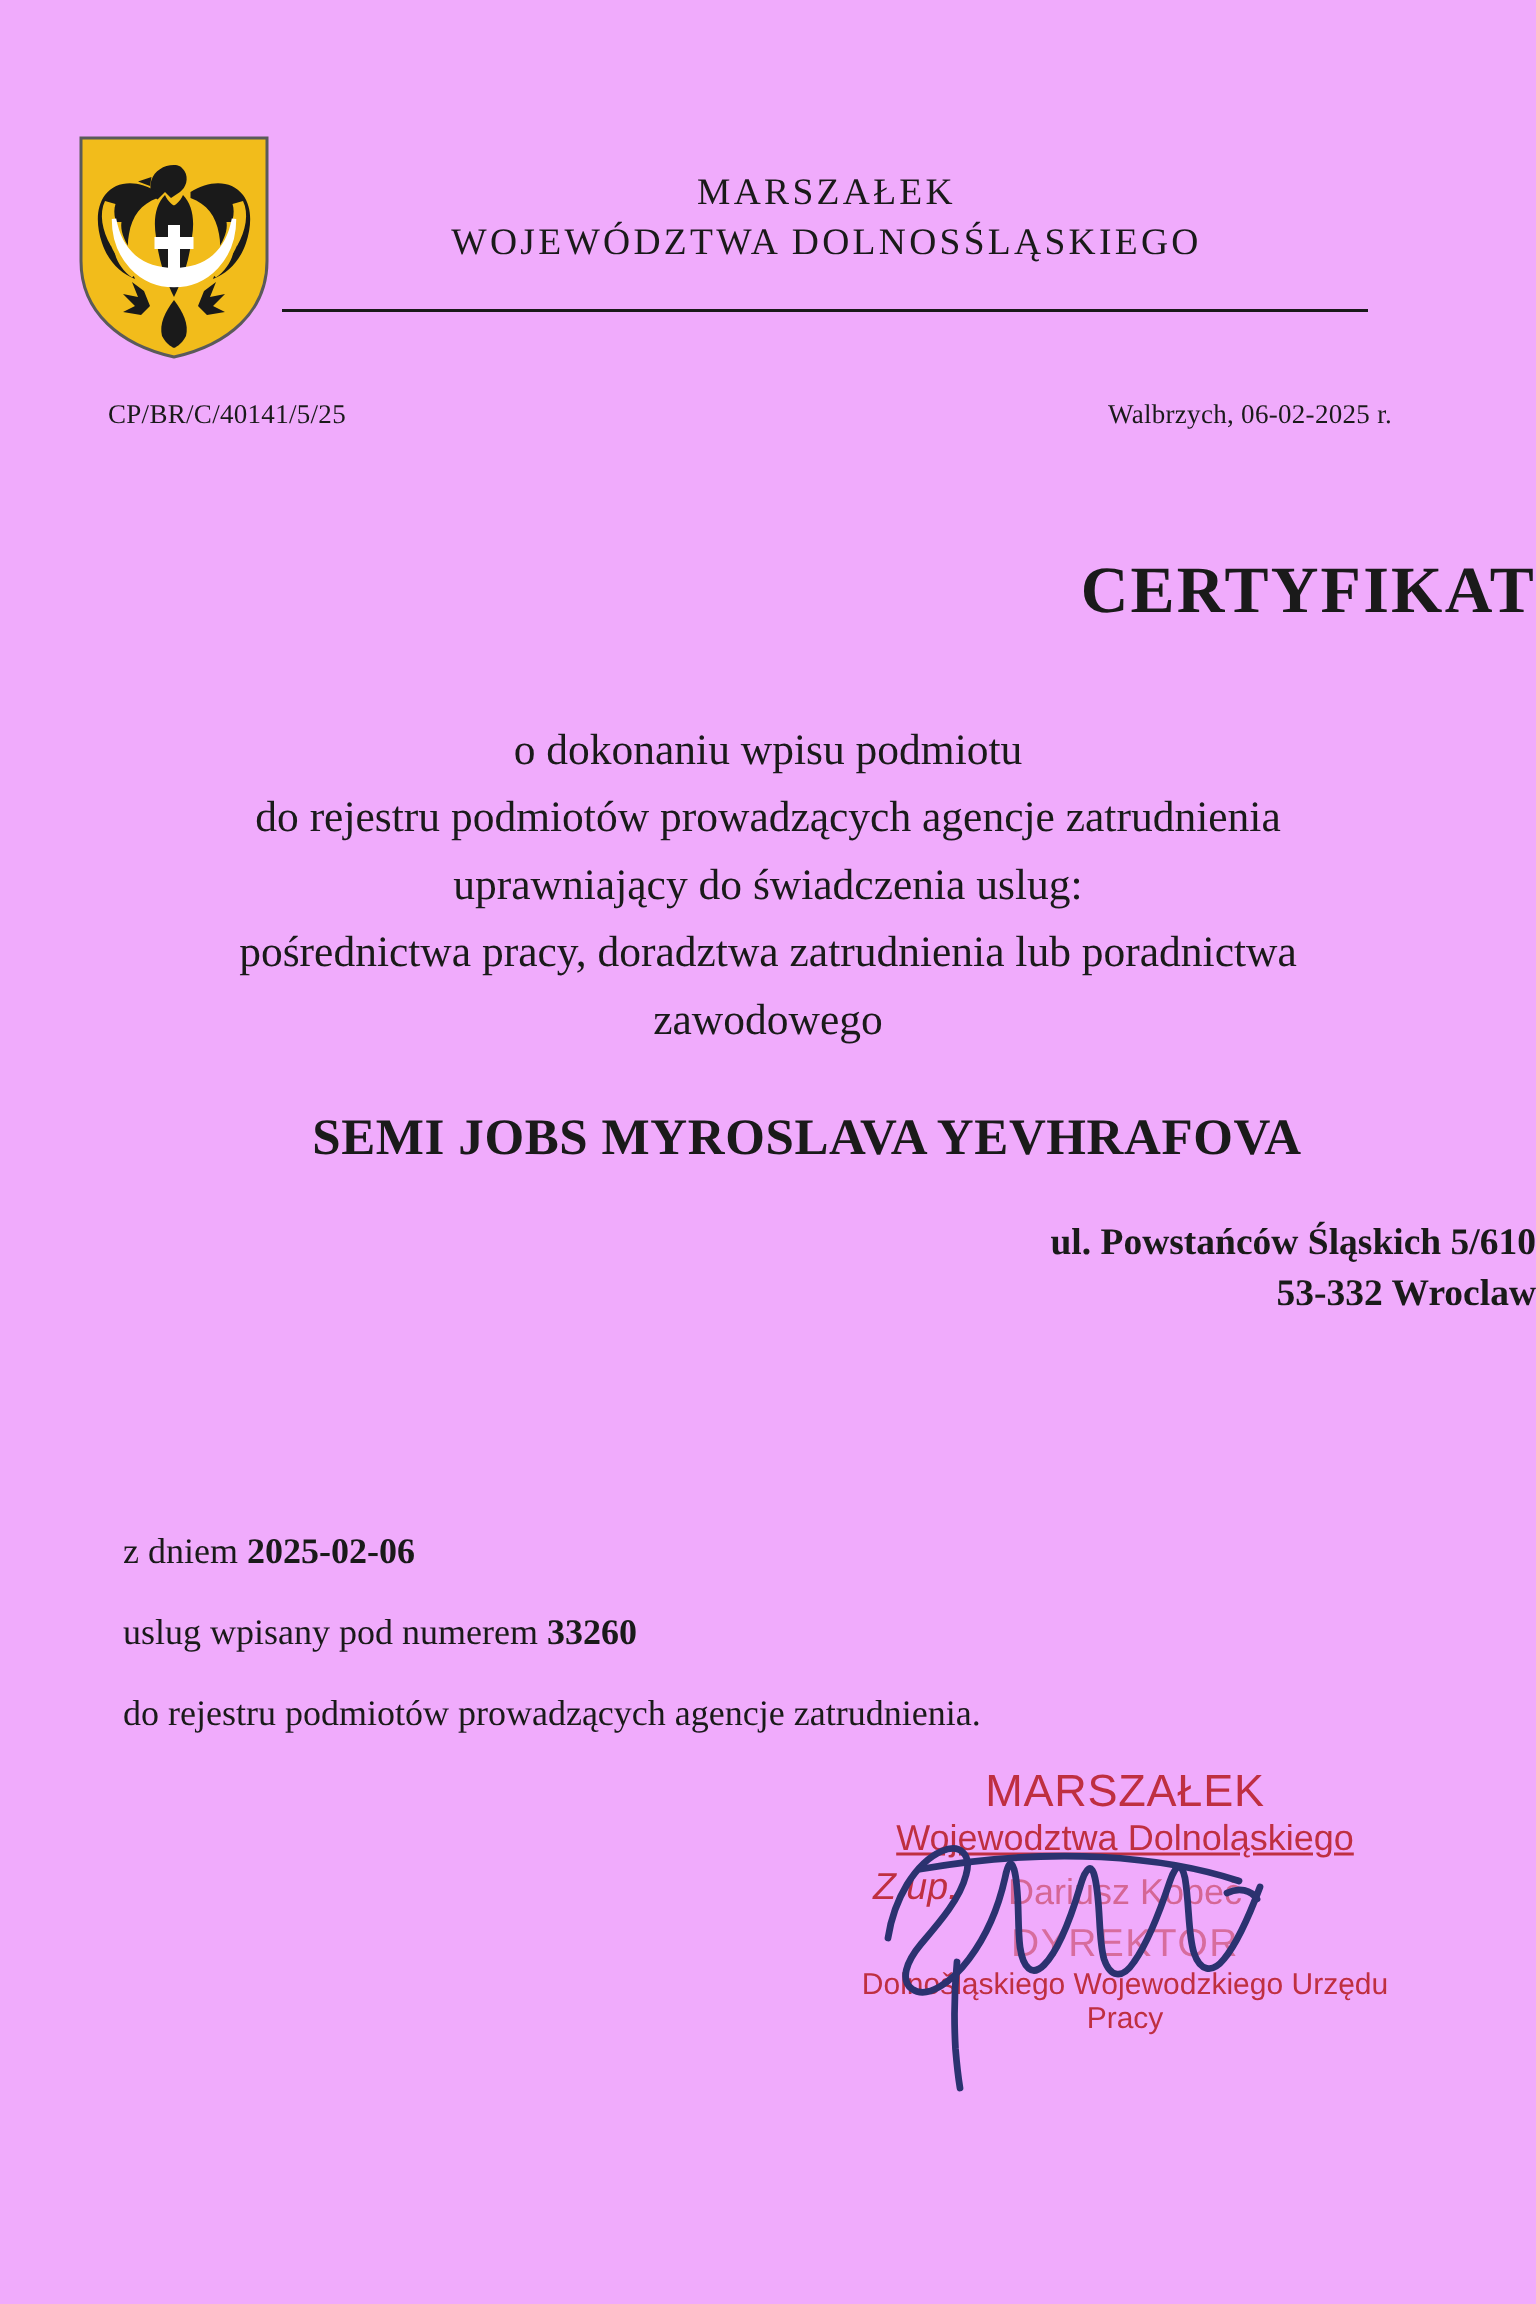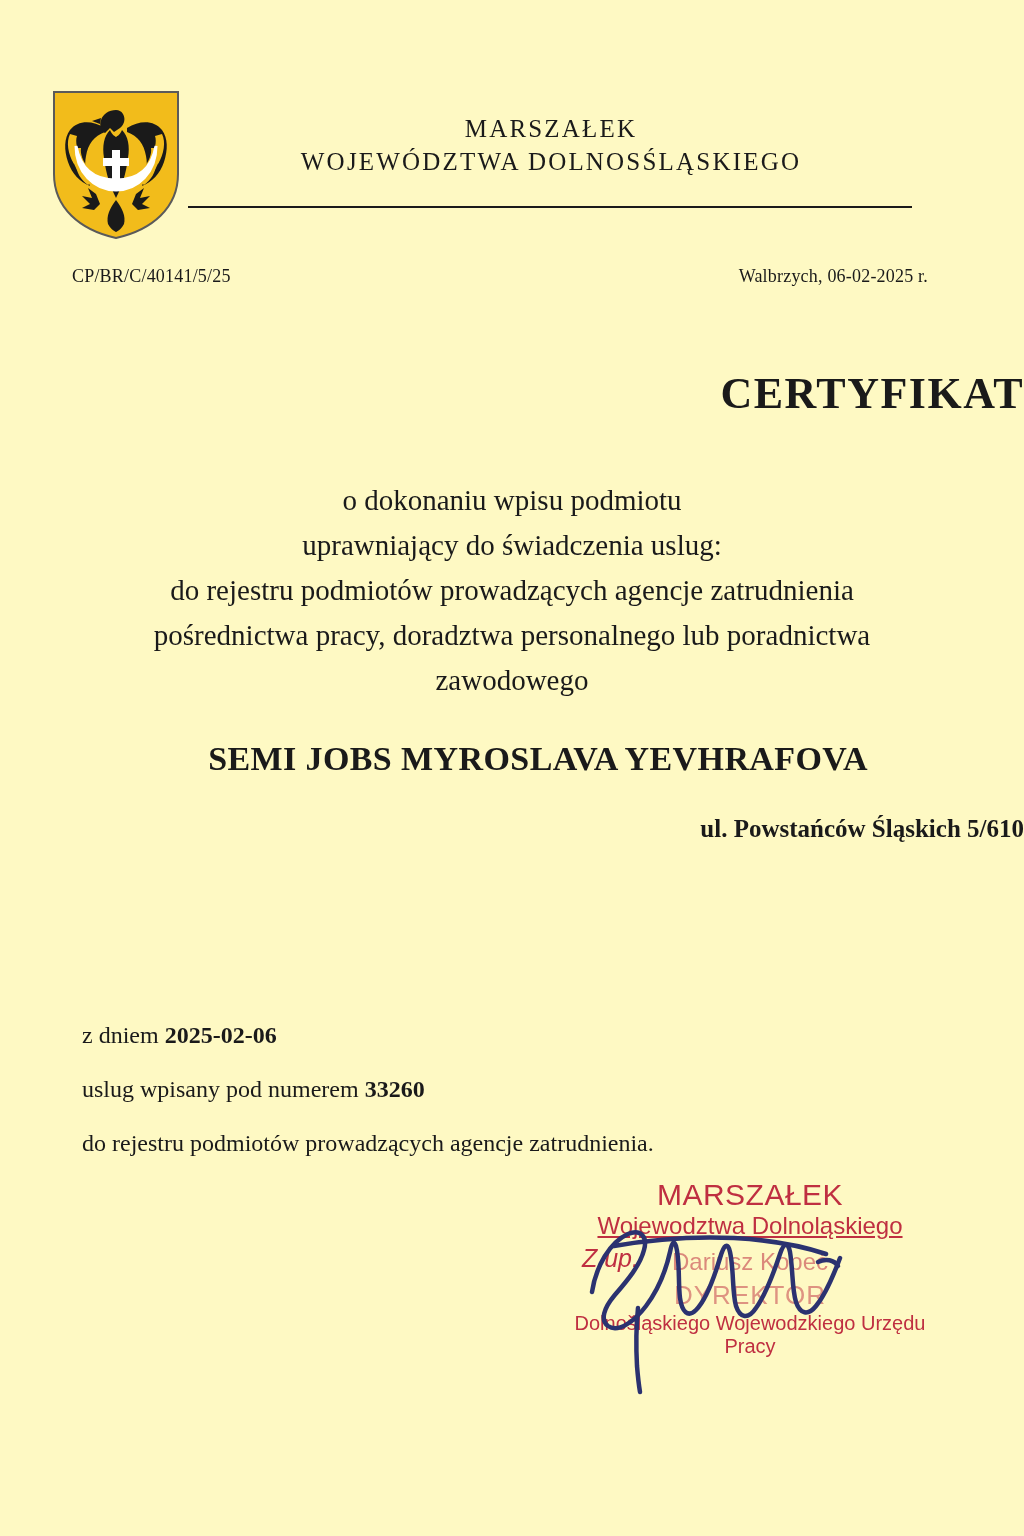--- a/index.html
+++ b/index.html
@@ -11,21 +11,21 @@
     width: 1024px;
     height: 1536px;
     position: relative;
     font-family: "Liberation Serif", "DejaVu Serif", serif;
     color: #1a1a1a;
     overflow: hidden;
   }
   .page {
     position: absolute;
     inset: 0;
-    background: #fef9c3;
+    background: #f0abfc;
   }
 
   
   .crest {
     position: absolute;
     left: 48px;
     top: 88px;
     width: 136px;
     height: 152px;
   }
@@ -250,29 +250,30 @@
   </div>
   <div class="header-rule"></div>
 
   <div class="meta-ref">CP/BR/C/40141/5/25</div>
   <div class="meta-place">Walbrzych, 06-02-2025 r.</div>
 
   <div class="doc-title">CERTYFIKAT</div>
 
   <div class="purpose">
     <div>o dokonaniu wpisu podmiotu</div>
+    <div>do rejestru podmiotów prowadzących agencje zatrudnienia</div>
     <div>uprawniający do świadczenia uslug:</div>
-    <div>do rejestru podmiotów prowadzących agencje zatrudnienia</div>
-    <div>pośrednictwa pracy, doradztwa personalnego lub poradnictwa</div>
+    <div>pośrednictwa pracy, doradztwa zatrudnienia lub poradnictwa</div>
     <div>zawodowego</div>
   </div>
 
   <div class="entity-name">SEMI JOBS MYROSLAVA YEVHRAFOVA</div>
   <div class="entity-address">
     <div>ul. Powstańców Śląskich 5/610</div>
+    <div>53-332 Wroclaw</div>
   </div>
 
   <div class="reg">
     <div class="reg-line">
       <span>z dniem </span><b>2025-02-06</b>
     </div>
     <div class="reg-line">
       <span>uslug wpisany pod numerem </span><b>33260</b>
     </div>
     <div class="reg-line">do rejestru podmiotów prowadzących agencje zatrudnienia.</div>

